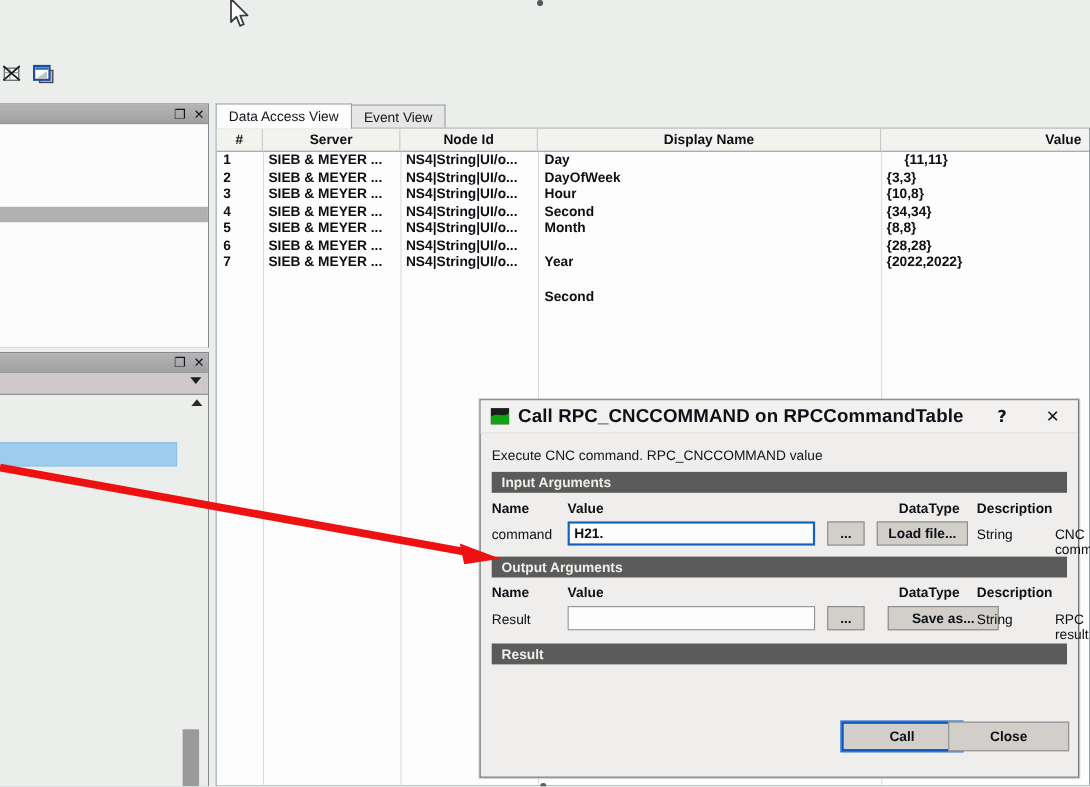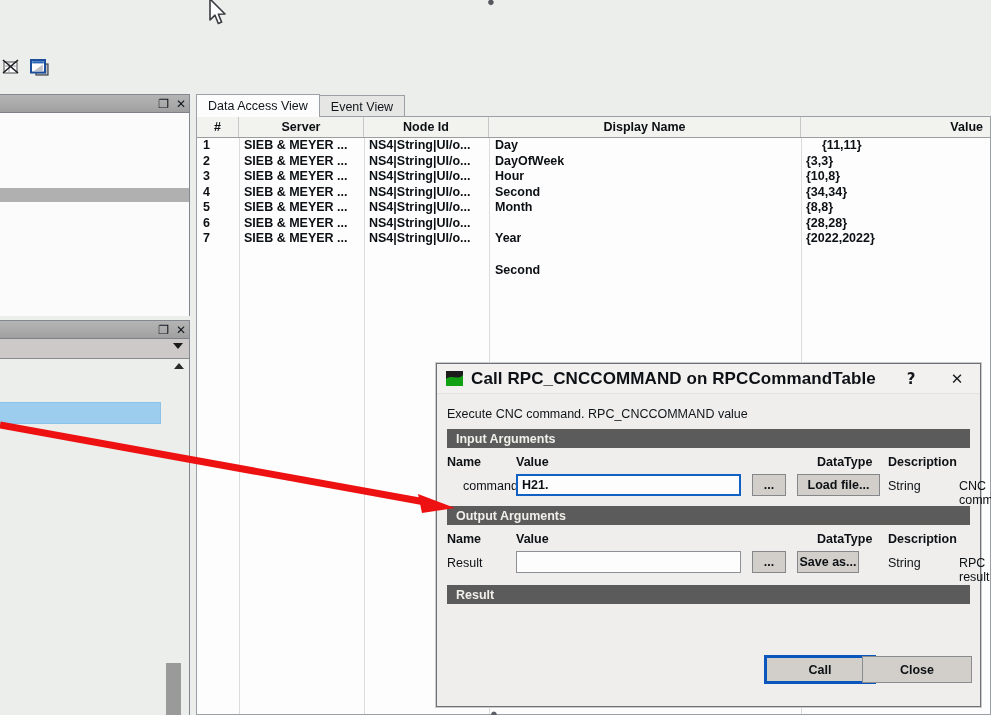--- a/index.html
+++ b/index.html
@@ -528,21 +528,21 @@
       </div>
 
       <div class="arg-head">
         <span class="col-lbl" style="left:0px;">Name</span>
         <span class="col-lbl" style="left:69px;">Value</span>
         <span class="col-lbl" style="left:370px;">DataType</span>
         <span class="col-lbl" style="left:441px;">Description</span>
       </div>
 
       <div class="arg-row">
-        <span class="cell" style="left:16px;">command</span>
+        <span class="cell" style="left:0px;">command</span>
         <input class="txtinput focused" style="left: 69px; width: 225px;" value="H21.">
         <div class="btn small" style="left:305px;">...</div>
         <div class="btn" style="left:350px; width:83px;">Load file...</div>
         <span class="cell" style="left:441px;">String</span>
         <span class="cell" style="left:512px;">CNC command</span>
       </div>
 
       <div class="section-bar" style="margin-top:6px;">
         <span>Output Arguments</span>
       </div>
@@ -551,21 +551,21 @@
         <span class="col-lbl" style="left:0px;">Name</span>
         <span class="col-lbl" style="left:69px;">Value</span>
         <span class="col-lbl" style="left:370px;">DataType</span>
         <span class="col-lbl" style="left:441px;">Description</span>
       </div>
 
       <div class="arg-row">
         <span class="cell" style="left:0px;">Result</span>
         <input class="txtinput" style="left: 69px; width: 225px;" value="">
         <div class="btn small" style="left:305px;">...</div>
-        <div class="btn" style="left:350px; width:62px;">Save as...</div>
+        <div class="btn" style="left:360px; width:101px;">Save as...</div>
         <span class="cell" style="left:441px;">String</span>
         <span class="cell" style="left:512px;">RPC result</span>
       </div>
 
       <div class="section-bar" style="margin-top:8px;">
         <span>Result</span>
       </div>
 
       <div style="height:40px;"></div>
     </div>

